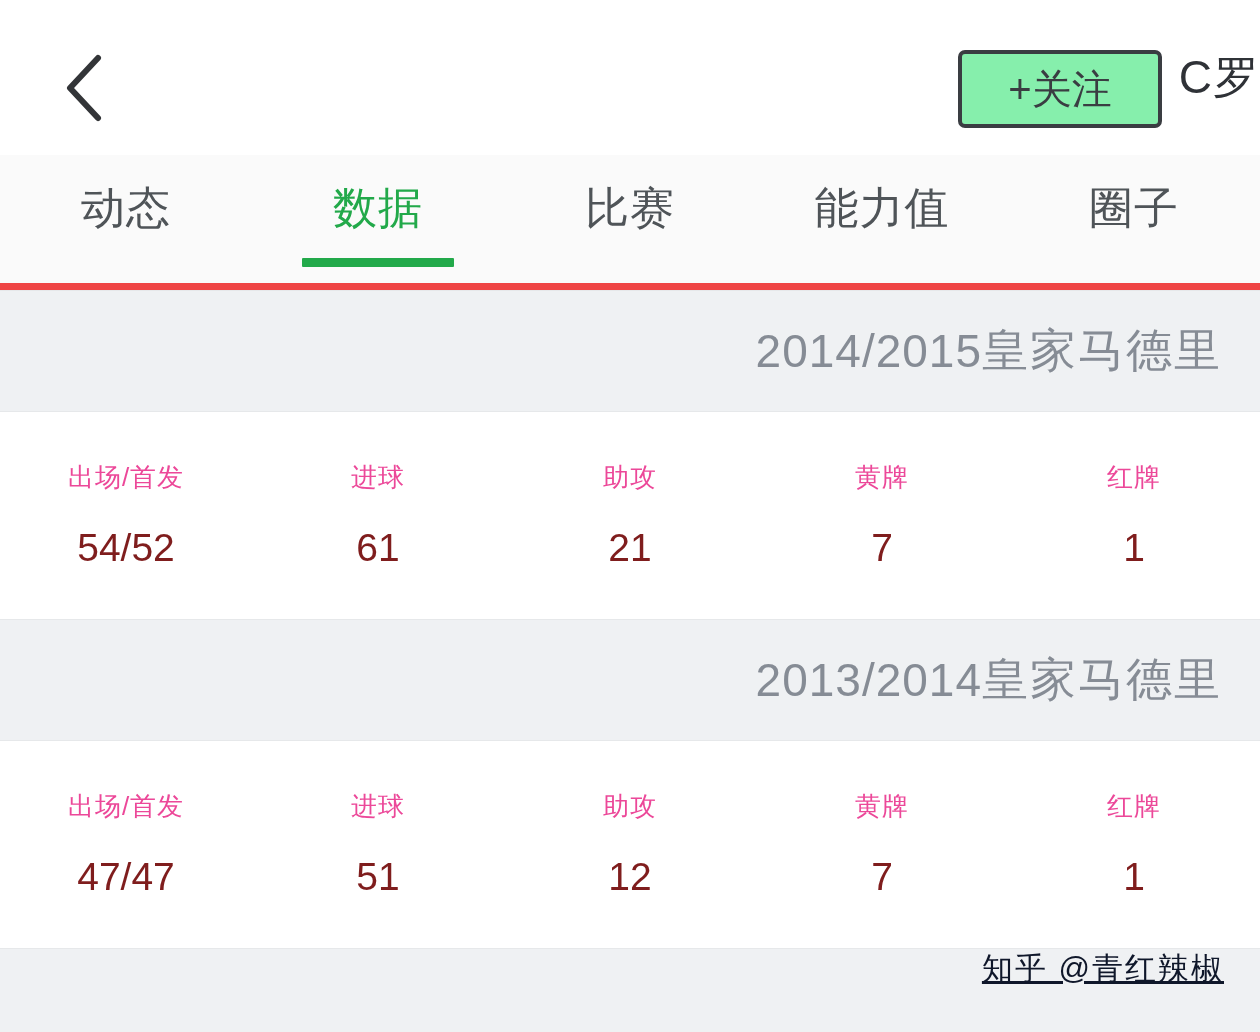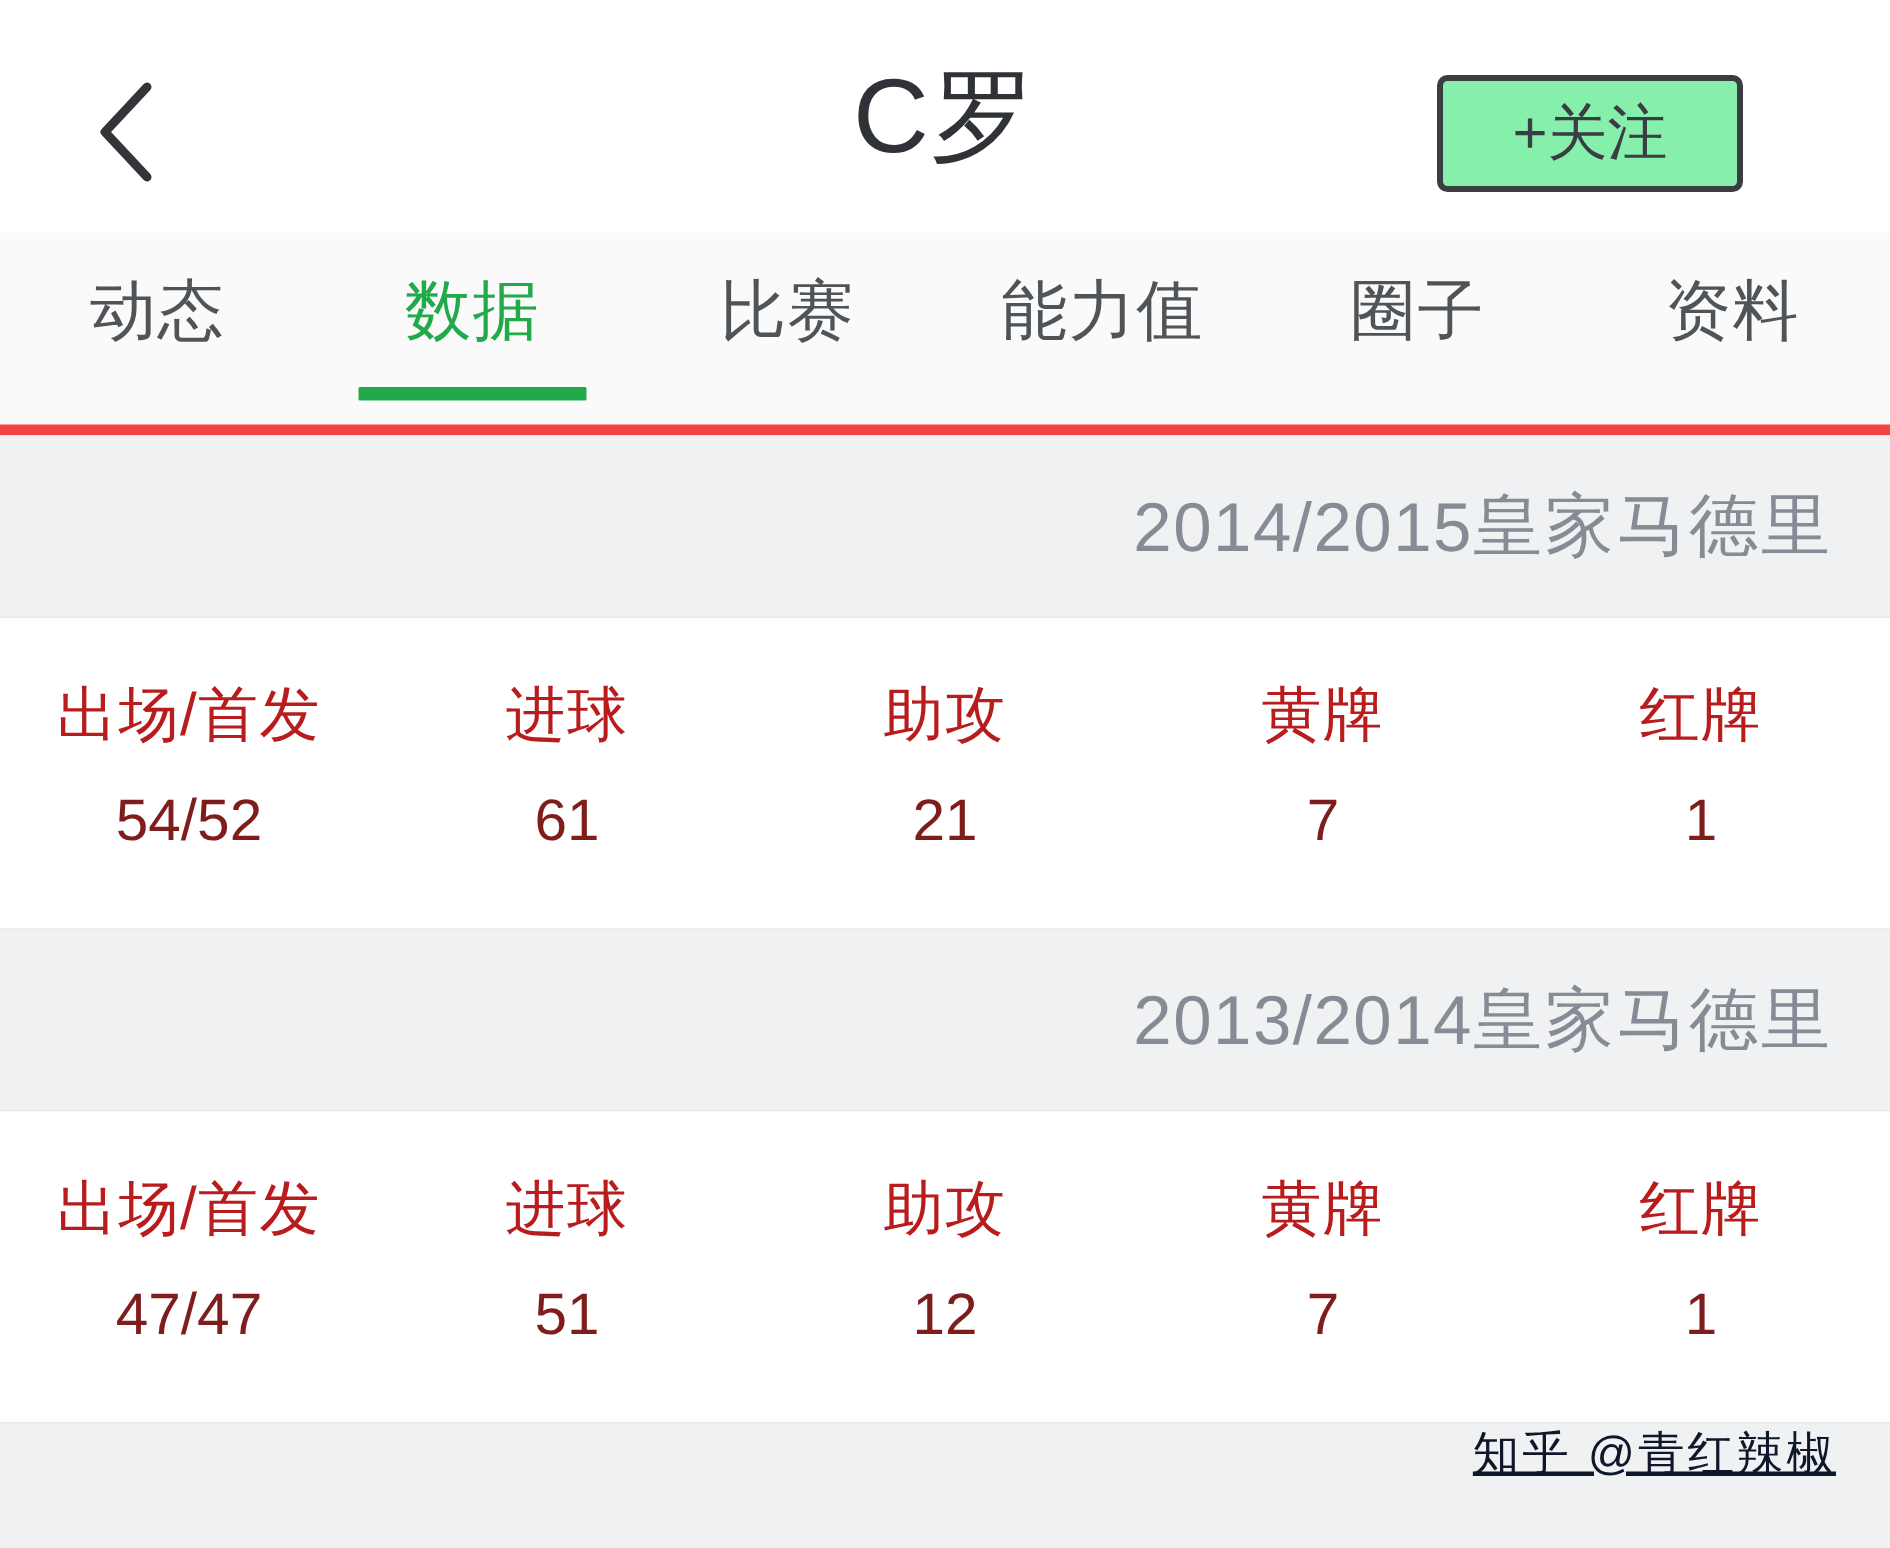--- a/index.html
+++ b/index.html
@@ -42,22 +42,22 @@
     cursor: pointer;
   }
   .back-btn svg { display: block; }
   .page-title {
     position: absolute;
     left: 0;
     right: 0;
     top: 0;
     height: 155px;
     line-height: 155px;
-    text-align: center;
-    font-size: 70px;
+    text-align: right;
+    font-size: 46px;
     color: #2f3237;
     letter-spacing: 1px;
   }
   .follow-btn {
     position: absolute;
     right: 98px;
     top: 50px;
     width: 204px;
     height: 78px;
     box-sizing: border-box;
@@ -138,23 +138,23 @@
     display: flex;
     align-items: center;
     background: #ffffff;
   }
   .stat-cell {
     flex: 1 1 0;
     text-align: center;
   }
   .stat-label {
     display: block;
-    font-size: 40px;
+    font-size: 26px;
     line-height: 52px;
-    color: #b91c1c;
+    color: #ec4899;
     letter-spacing: 1px;
   }
   .stat-value {
     display: block;
     margin-top: 12px;
     font-size: 39px;
     line-height: 66px;
     color: #7f1d1d;
     letter-spacing: 0px;
   }
@@ -198,23 +198,20 @@
     </div>
     <div class="tab">
       <span class="tab-label">比赛</span>
     </div>
     <div class="tab">
       <span class="tab-label">能力值</span>
     </div>
     <div class="tab">
       <span class="tab-label">圈子</span>
     </div>
-    <div class="tab">
-      <span class="tab-label">资料</span>
-    </div>
   </div>
 
   <div class="season-block">
     <div class="season-head">
       <span class="season-name">2014/2015</span>
       <span class="season-team">皇家马德里</span>
     </div>
     <div class="stats-row">
       <div class="stat-cell">
         <span class="stat-label">出场/首发</span>

